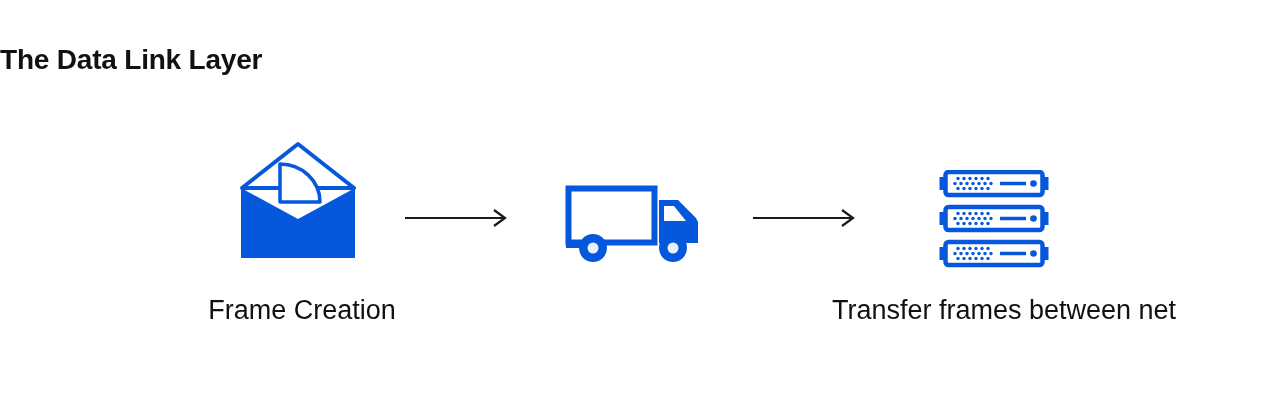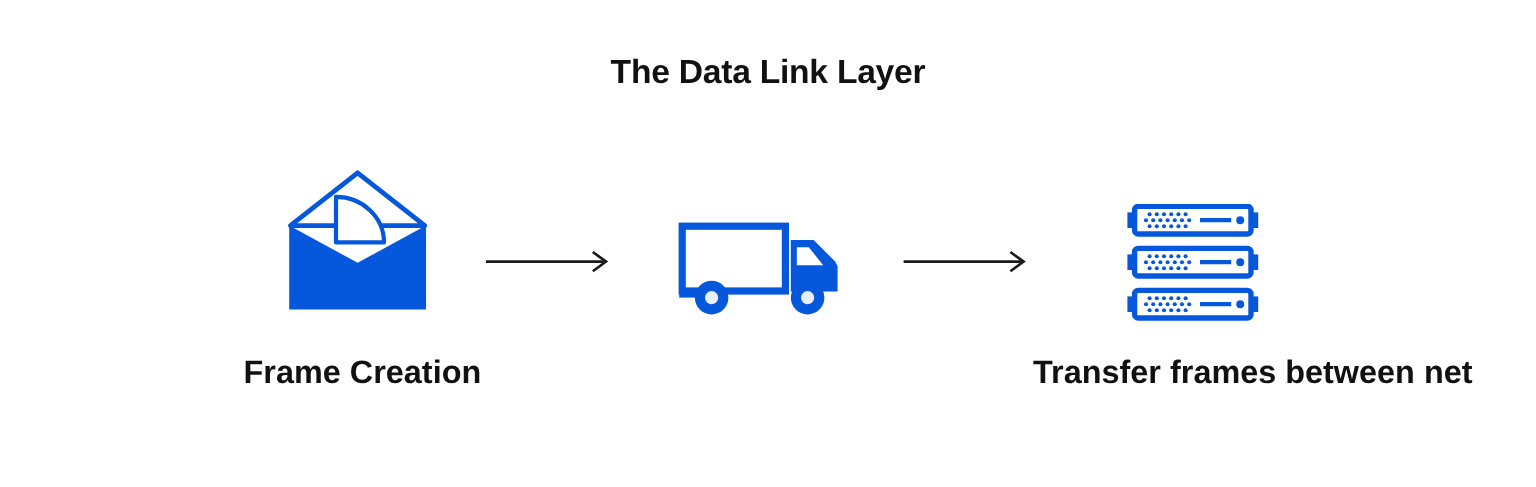--- a/index.html
+++ b/index.html
@@ -13,21 +13,20 @@
     width: 1280px;
     height: 406px;
     background: var(--background, #fff);
     overflow: hidden;
   }
   .title {
     position: absolute;
     top: 44px;
     left: 0;
     width: 100%;
-    text-align: center;
     font-size: 28px;
     font-weight: 700;
     color: var(--text, #111);
     letter-spacing: -0.2px;
   }
   .icon {
     position: absolute;
     display: block;
   }
   .icon-envelope { left: 240px; top: 141px; }
@@ -35,26 +34,26 @@
   .icon-servers  { left: 938px; top: 170px; }
   .arrow { position: absolute; top: 207px; }
   .arrow-1 { left: 404px; }
   .arrow-2 { left: 752px; }
   .step-label {
     position: absolute;
     top: 295px;
     transform: translateX(-50%);
     white-space: nowrap;
     font-size: 27px;
-    font-weight: 700;
+    font-weight: 400;
     color: var(--text, #111);
   }
   .label-1 { left: 302px; }
   .label-2 { left: 633px; }
-  .label-3 { left: 1044px; text-align: right; }
+  .label-3 { left: 1004px; text-align: right; }
 </style>
 </head>
 <body>
 
 <div class="canvas">
 
   <div class="title">The Data Link Layer</div>
 
   <svg class="icon icon-envelope" width="116" height="118" viewBox="0 0 116 118" aria-hidden="true">
 

